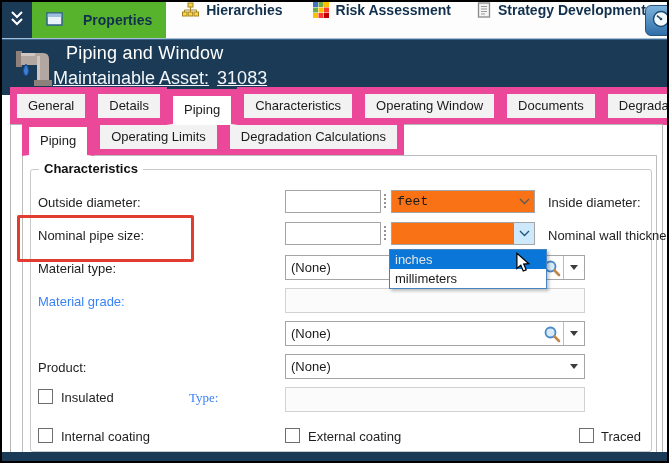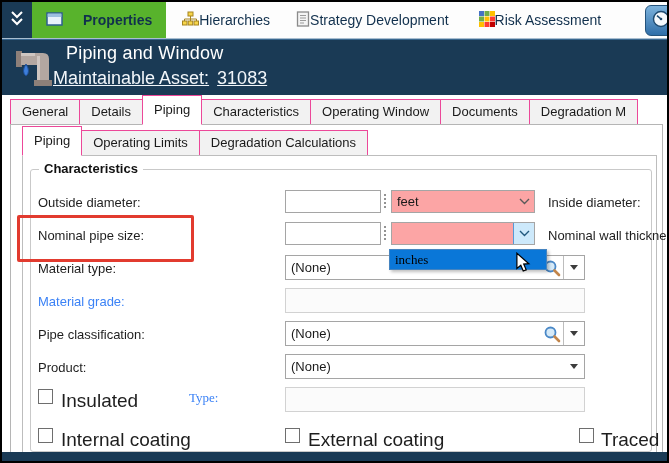--- a/index.html
+++ b/index.html
@@ -8,69 +8,69 @@
     border:2px solid #000;background:#fff;overflow:hidden;
     font-family:"Liberation Sans",sans-serif;color:#1a1a1a;
   }
   .abs{position:absolute;}
 
   
   .toolbar{left:0;top:0;width:100%;height:36px;background:#fdfdfd;display:flex;align-items:stretch;border-bottom:1px solid #a9bed0;}
   .collapse-btn{width:30px;height:36px;background:#1a3a55;display:flex;align-items:center;justify-content:center;cursor:pointer;}
   .tb-tab{display:flex;align-items:center;gap:7px;padding:0 14px;font-size:14px;font-weight:bold;color:#11304d;cursor:pointer;}
   .tb-tab.active{background:#58b32c;gap:20px;}
-  .tb-item{display:flex;align-items:center;font-size:14px;font-weight:normal;color:#11304d;cursor:pointer;}
+  .tb-item{display:flex;align-items:flex-start;gap:7px;font-size:14px;font-weight:bold;color:#11304d;cursor:pointer;}
   .gauge-btn{position:absolute;right:-9px;top:3px;width:29px;height:29px;border-radius:6px;
     background:linear-gradient(#7db3dd,#2f6ea8);border:1px solid #24537c;display:flex;align-items:center;justify-content:center;}
 
   
   .header{left:0;top:37px;width:100%;height:55px;background:#1a3a55;border-top:1px solid #39678f;}
   .pipe-icon{left:12px;top:42px;}
   .hdr-title{left:64px;top:41px;font-size:18px;color:#ffffff;letter-spacing:.2px;}
   .hdr-sub{left:51px;top:66px;font-size:18px;color:#f2f6fa;text-decoration:underline;}
   .hdr-sub .val{margin-left:8px;}
 
   
   .tabs{display:flex;align-items:flex-end;}
   .tabs1{left:8px;top:94px;height:29px;}
   .tabs2{left:20px;top:125px;height:29px;}
   .tab{height:24px;line-height:24px;padding:0 11px;font-size:13px;background:#f2f2f2;
-       border:1px solid #ec4899;margin-right:-1px;white-space:nowrap;cursor:pointer;position:relative;}
+       border:7px solid #ec4899;margin-right:-1px;white-space:nowrap;cursor:pointer;position:relative;}
   .tab.active{height:28px;line-height:28px;background:#fff;border-bottom:1px solid #fff;z-index:3;}
 
   .page1{left:8px;top:122px;width:651px;height:330px;border:1px solid #b5b5b5;background:#fff;}
   .page2{left:20px;top:153px;width:633px;height:299px;border:1px solid #bdbdbd;background:#fff;}
 
   
   .groupbox{left:28px;top:167px;width:620px;height:281px;border:1px solid #c9c9c9;border-radius:3px;}
   .groupbox .legend{position:absolute;left:8px;top:-9px;background:#fff;padding:0 5px;font-size:13px;font-weight:bold;color:#111;}
 
   
   .flabel{font-size:13px;color:#1e1e1e;white-space:nowrap;}
   .flabel.dim{color:#3b82f6;}
   .txt{box-sizing:border-box;border:1px solid #a5a5a5;background:#fff;height:23px;font:13px "Liberation Sans",sans-serif;padding:0 4px;outline:none;}
   .txt.disabled{border-color:#d2d2d2;background:#fbfbfb;}
   .dots{display:flex;flex-direction:column;gap:2px;align-items:center;}
   .dots i{width:2px;height:2px;background:#6f6f6f;border-radius:50%;}
-  .combo{box-sizing:border-box;border:1px solid #a5a5a5;background:#fca5a5;height:23px;display:flex;align-items:center;cursor:pointer;}
+  .combo{box-sizing:border-box;border:1px solid #a5a5a5;background:#f97316;height:23px;display:flex;align-items:center;cursor:pointer;font-family:Liberation Mono, monospace;}
   .combo .val{flex:1;font-size:13px;padding-left:5px;}
   .combo .chev{width:20px;display:flex;align-items:center;justify-content:center;align-self:stretch;}
   .combo .chev.focused{background:#cde9fb;border-left:1px solid #569ad6;}
   .lookup{box-sizing:border-box;border:1px solid #a5a5a5;background:#fff;height:25px;display:flex;align-items:center;}
   .lookup .val{flex:1;font-size:13px;padding-left:5px;}
   .lookup .mag{width:22px;display:flex;align-items:center;justify-content:center;cursor:pointer;}
   .lookup .dd{width:20px;align-self:stretch;border-left:1px solid #bdbdbd;display:flex;align-items:center;justify-content:center;cursor:pointer;}
   .arrow-down{width:0;height:0;border-left:4px solid transparent;border-right:4px solid transparent;border-top:5px solid #3c3c3c;}
   .cb{width:15px;height:15px;box-sizing:border-box;border:1px solid #6e6e6e;background:#fff;cursor:pointer;}
-  .cblabel{font-size:19px;color:#1e1e1e;}
+  .cblabel{font-size:13px;color:#1e1e1e;}
 
   
   .dropdown{left:387px;top:247px;width:156px;background:#fff;border:1px solid #4584c0;z-index:30;box-shadow:2px 2px 3px rgba(0,0,0,.25);}
   .dd-item{height:19px;line-height:19px;font-size:13px;padding-left:5px;cursor:pointer;}
-  .dd-item.sel{background:#0a77d8;color:#000000;font-family:Liberation Serif, serif;}
+  .dd-item.sel{background:#0a77d8;color:#e5e5e5;}
 
   
   .red-box{left:15px;top:213px;width:171px;height:41px;border:3px solid #e23b2f;border-radius:2px;z-index:20;pointer-events:none;}
 
   .bottom-strip{left:0;top:450px;width:100%;height:9px;background:#1a3a55;z-index:10;}
   .cursor{left:512px;top:250px;z-index:40;pointer-events:none;}
 </style>
 </head>
 <body>
 
@@ -98,45 +98,45 @@
       <span>
         <svg width="17" height="15" viewBox="0 0 17 15">
             <rect x="6" y="1" width="5" height="4" fill="#f7d54a" stroke="#a58420"></rect>
             <path d="M8.5 5 V8 M2.5 8 H14.5 M2.5 8 V10 M8.5 8 V10 M14.5 8 V10" fill="none" stroke="#a58420"></path>
             <rect x="0.5" y="10" width="4.5" height="4" fill="#f7d54a" stroke="#a58420"></rect>
             <rect x="6.2" y="10" width="4.5" height="4" fill="#f7d54a" stroke="#a58420"></rect>
             <rect x="12" y="10" width="4.5" height="4" fill="#f7d54a" stroke="#a58420"></rect>
           </svg>
       </span>
       <span>Hierarchies</span>
-    </div>
-    <div class="tb-item" style="margin-left:26px">
-      <span>
-        <svg width="14" height="16" viewBox="0 0 14 16">
-            <rect x="1.5" y="1" width="11" height="14" fill="#f4f4f4" stroke="#8b8b8b" stroke-width="1.3"></rect>
-            <path d="M4 4.5 H10 M4 7 H10 M4 9.5 H10 M4 12 H8" stroke="#9b9b9b"></path>
-          </svg>
-      </span>
-      <span>Strategy Development</span>
     </div>
     <div class="tb-item" style="margin-left:30px">
       <span>
         <svg width="16" height="16" viewBox="0 0 16 16">
             <rect x="0" y="0" width="5" height="5" fill="#4472c4"></rect>
             <rect x="5.5" y="0" width="5" height="5" fill="#70ad47"></rect>
             <rect x="11" y="0" width="5" height="5" fill="#ffc000"></rect>
             <rect x="0" y="5.5" width="5" height="5" fill="#70ad47"></rect>
             <rect x="5.5" y="5.5" width="5" height="5" fill="#ffc000"></rect>
             <rect x="11" y="5.5" width="5" height="5" fill="#ff3b30"></rect>
             <rect x="0" y="11" width="5" height="5" fill="#ffc000"></rect>
             <rect x="5.5" y="11" width="5" height="5" fill="#ff3b30"></rect>
             <rect x="11" y="11" width="5" height="5" fill="#c00000"></rect>
           </svg>
       </span>
       <span>Risk Assessment</span>
+    </div>
+    <div class="tb-item" style="margin-left:26px">
+      <span>
+        <svg width="14" height="16" viewBox="0 0 14 16">
+            <rect x="1.5" y="1" width="11" height="14" fill="#f4f4f4" stroke="#8b8b8b" stroke-width="1.3"></rect>
+            <path d="M4 4.5 H10 M4 7 H10 M4 9.5 H10 M4 12 H8" stroke="#9b9b9b"></path>
+          </svg>
+      </span>
+      <span>Strategy Development</span>
     </div>
     <div class="gauge-btn">
       <span>
         <svg width="18" height="18" viewBox="0 0 18 18">
             <circle cx="9" cy="9" r="7.5" fill="#f4f9fd" stroke="#1d4a70" stroke-width="1.4"></circle>
             <path d="M9 9 L5 5.6" stroke="#1d4a70" stroke-width="1.6"></path>
             <circle cx="9" cy="9" r="1.3" fill="#1d4a70"></circle>
           </svg>
       </span>
     </div>
@@ -227,21 +227,20 @@
         </svg>
     </span>
     <span class="dd">
         <span class="arrow-down"></span>
       </span>
   </div>
 
   <div class="abs flabel dim" style="left:36px;top:292px;">Material grade:</div>
   <input class="abs txt disabled" style="left: 283px; top: 286px; width: 300px; height: 25px;" disabled="" value="">
 
-  <div class="abs flabel" style="left:36px;top:325px;">Pipe classification:</div>
   <div class="abs lookup" style="left:283px;top:319px;width:300px;">
     <span class="val">(None)</span>
     <span class="mag">
       <svg width="18" height="18" viewBox="0 0 18 18">
           <circle cx="7.5" cy="7.5" r="5" fill="#d6eaf8" stroke="#4a88c7" stroke-width="1.8"></circle>
           <line x1="11.5" y1="11.5" x2="16" y2="16" stroke="#c2854a" stroke-width="2.6" stroke-linecap="round"></line>
         </svg>
     </span>
     <span class="dd">
         <span class="arrow-down"></span>
@@ -263,20 +262,21 @@
 
   <div class="abs cb" style="left:36px;top:426px;"></div>
   <div class="abs cblabel" style="left:59px;top:427px;">Internal coating</div>
   <div class="abs cb" style="left:283px;top:426px;"></div>
   <div class="abs cblabel" style="left:306px;top:427px;">External coating</div>
   <div class="abs cb" style="left:577px;top:426px;"></div>
   <div class="abs cblabel" style="left:599px;top:427px;">Traced</div>
 
   <div class="abs dropdown">
     <div class="dd-item sel">inches</div>
+    <div class="dd-item">millimeters</div>
   </div>
 
   <div class="abs cursor">
     <svg width="18" height="22" viewBox="0 0 12 18">
         <path d="M1 1 L1 13.5 L4.2 10.8 L6.2 15.6 L8.6 14.6 L6.6 9.9 L10.8 9.6 Z" fill="#fff" stroke="#000" stroke-width="1"></path>
       </svg>
   </div>
 
   <div class="abs red-box"></div>
 

